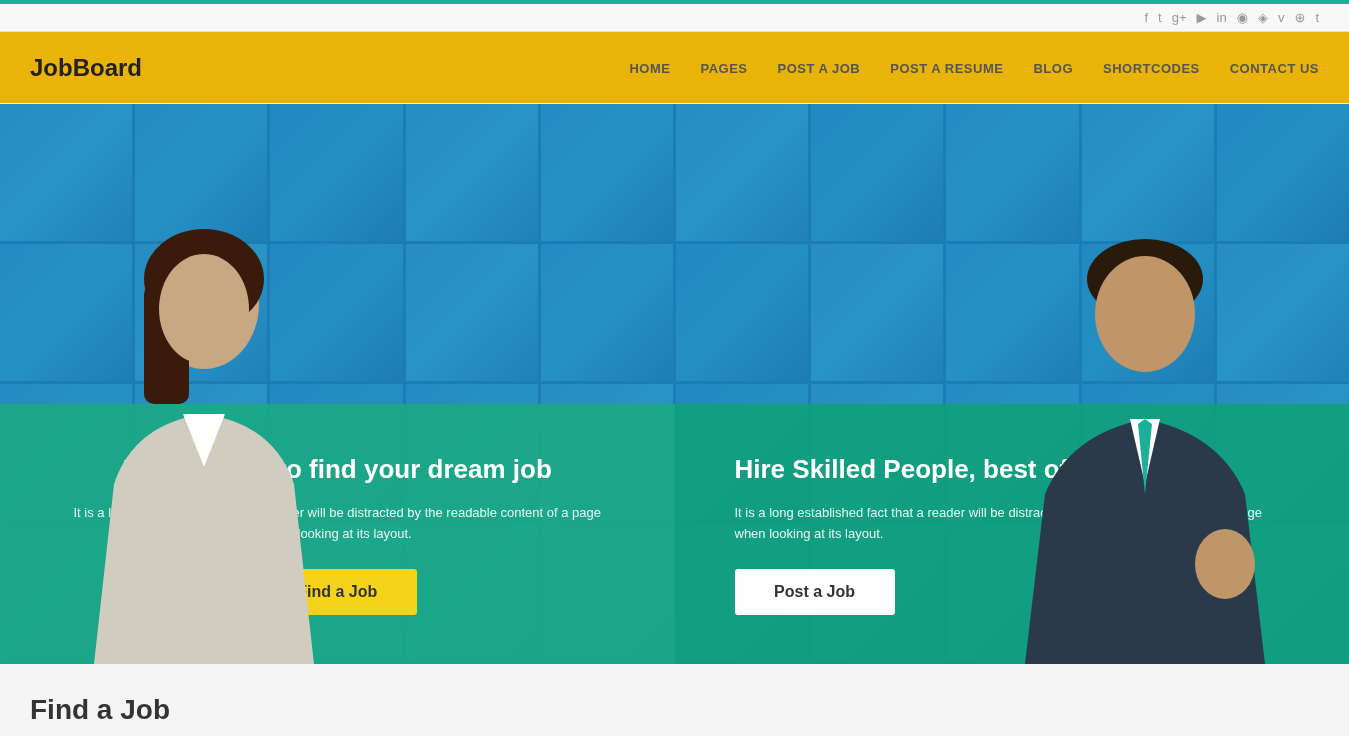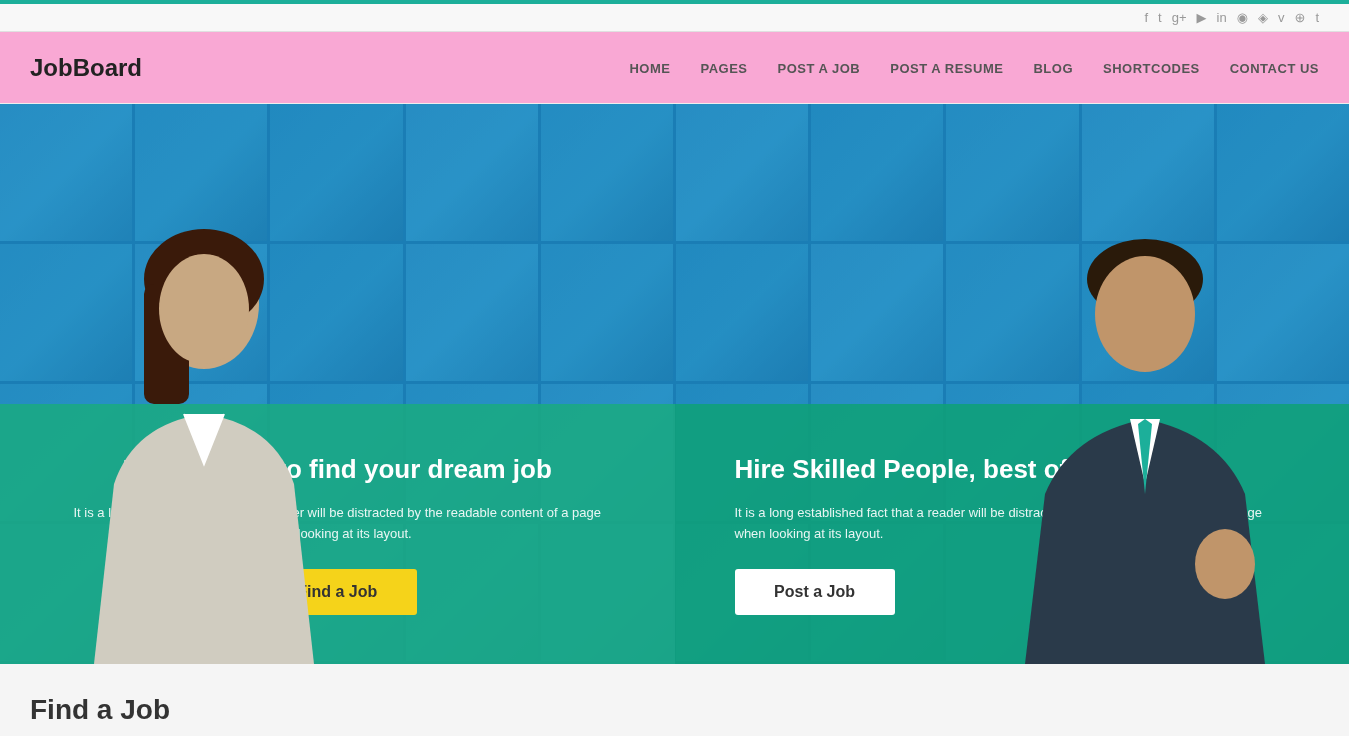--- a/index.html
+++ b/index.html
@@ -48,21 +48,21 @@
       padding: 6px 16px;
       font-size: 13px;
       font-weight: bold;
       cursor: pointer;
       border-radius: 3px;
       text-transform: uppercase;
     }
 
     
     .nav-bar {
-      background: #f9a8d4;
+      background: #eab308;
       display: flex;
       align-items: center;
       padding: 0 30px;
       height: 72px;
       border-bottom: 1px solid #eee;
     }
     .logo {
       font-size: 24px;
       font-weight: bold;
       color: #222;

